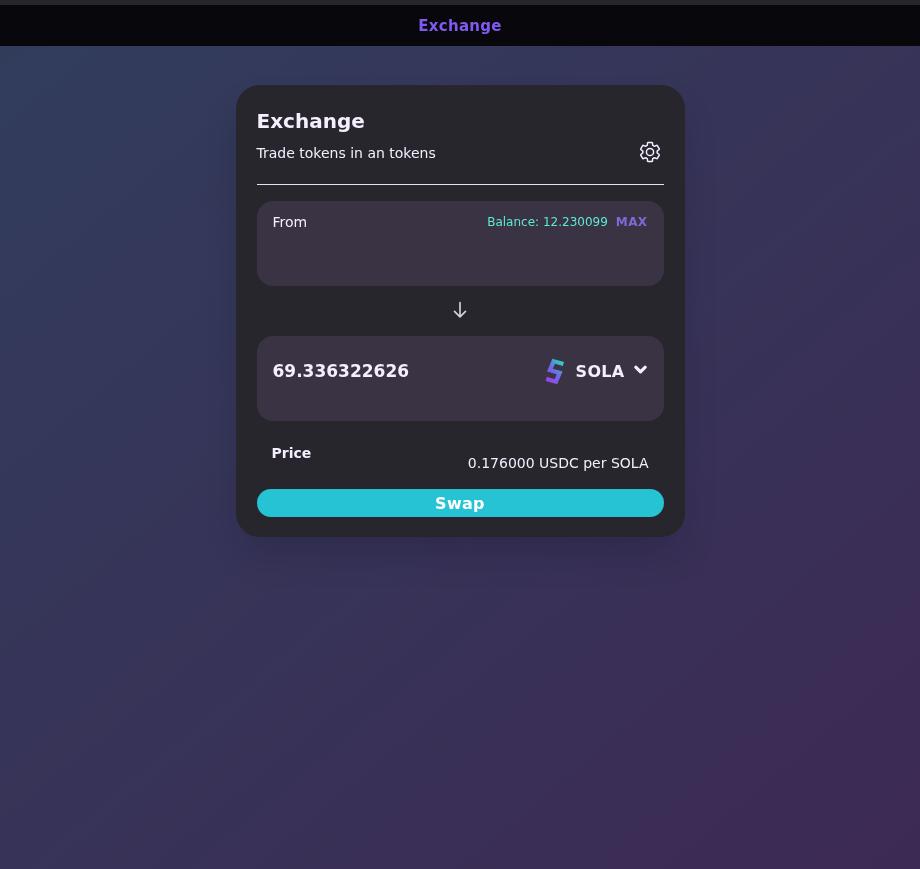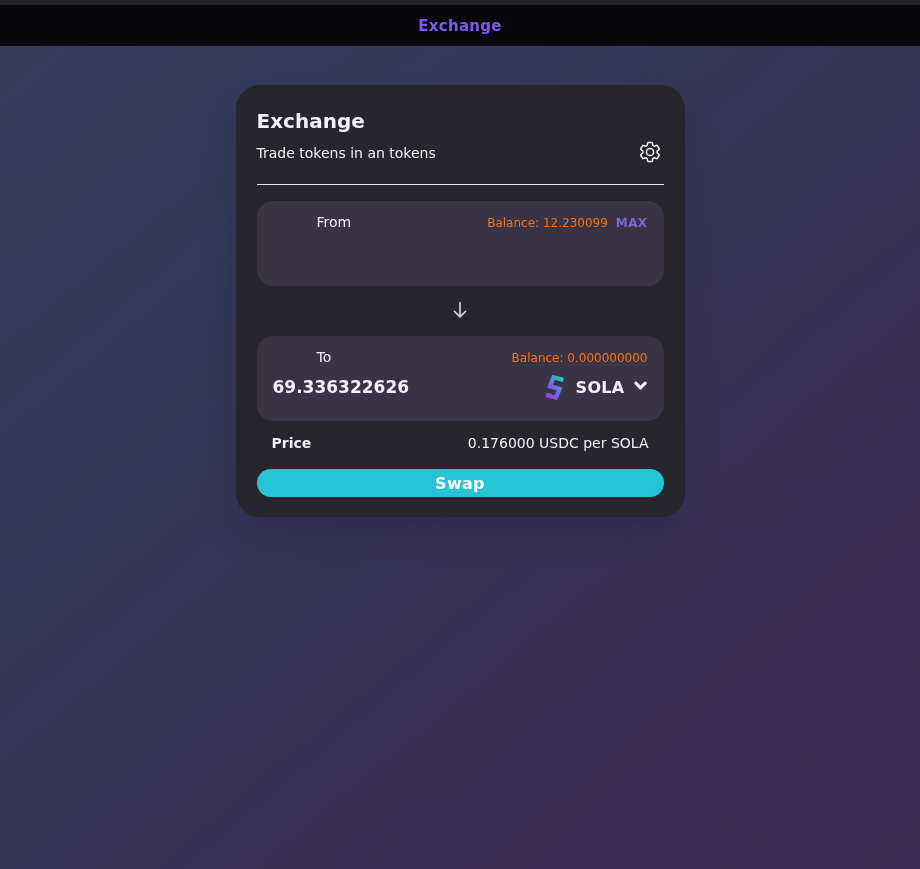--- a/index.html
+++ b/index.html
@@ -35,24 +35,24 @@
     background: transparent; border: none; cursor: pointer;
     display: flex; align-items: center; justify-content: center;
   }
   .divider { border-bottom: 1px solid #E7E3EB; margin-top: 21px; }
 
   
   .currency-panel {
     margin-top: 16px; background: #393343; border-radius: 16px;
     padding: 13px 16px 16px; height: 85px;
   }
-  .panel-top { display: flex; align-items: flex-end; justify-content: space-between; margin-left: 44px; }
+  .panel-top { display: flex; align-items: center; justify-content: space-between; }
   .panel-label { font-size: 14px; color: #F4EEFF; }
   .panel-balance-wrap { display: flex; align-items: center; gap: 8px; }
-  .panel-balance { font-size: 12px; color: #f97316; }
+  .panel-balance { font-size: 12px; color: #5eead4; }
   .max-btn {
     background: transparent; border: none; cursor: pointer;
     font-family: inherit; font-size: 12px; font-weight: 700;
     color: #7F68D8; letter-spacing: .4px; padding: 0;
   }
   .panel-bottom { display: flex; align-items: center; justify-content: space-between; margin-top: 9px; }
   .amount-input {
     background: transparent; border: none; outline: none;
     color: #F4EEFF; font-family: inherit; font-size: 17px; font-weight: 700;
     width: 190px;
@@ -69,21 +69,21 @@
   .direction-row { height: 50px; display: flex; align-items: center; justify-content: center; }
   .direction-btn { background: transparent; border: none; cursor: pointer; padding: 4px; display: flex; }
 
   
   .price-row {
     margin-top: 14px; padding: 0 15px;
     display: flex; align-items: center; justify-content: space-between;
     font-size: 14px;
   }
   .price-label { font-weight: 700; color: #F4EEFF; }
-  .price-value { color: #F4EEFF; }
+  .price-value { color: #F4EEFF; margin-top: 20px; }
 
   
   .swap-btn {
     margin-top: 18px; width: 100%; height: 28px; border: none; cursor: pointer;
     border-radius: 18px; background: #26C3D4; color: #FFFFFF;
     font-family: inherit; font-size: 16px; font-weight: 700; letter-spacing: .3px;
   }
 
   
   .impact-card {
@@ -148,26 +148,20 @@
         <span>
           <svg width="22" height="22" viewBox="0 0 24 24" fill="none">
             <path d="M12 4 V19 M6 13.5 L12 19.5 L18 13.5" stroke="#D7D1E0" stroke-width="1.8" stroke-linecap="round" stroke-linejoin="round"></path>
           </svg>
         </span>
       </button>
     </div>
 
     
     <div class="currency-panel" style="margin-top:0">
-      <div class="panel-top">
-        <span class="panel-label">To</span>
-        <span class="panel-balance-wrap">
-          <span class="panel-balance">Balance: 0.000000000</span>
-        </span>
-      </div>
       <div class="panel-bottom">
         <input class="amount-input" type="text" value="69.336322626" style="">
         <button class="token-selector">
           <span class="token-icon">
             <svg width="26" height="26" viewBox="0 0 28 28" fill="none">
               <path d="M23 6.5 L12.5 3.5 L8.5 13 L19 16 L15 25.5 L4.5 22.5" stroke="url(#solaGrad)" stroke-width="4.6" stroke-linejoin="miter"></path>
             </svg>
           </span>
           <span class="token-label">SOLA</span>
           <span>

